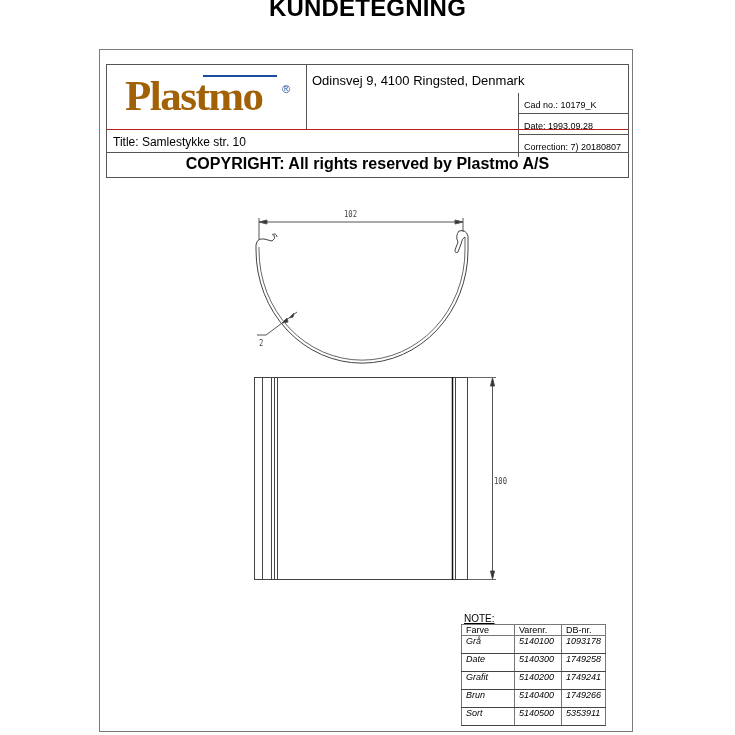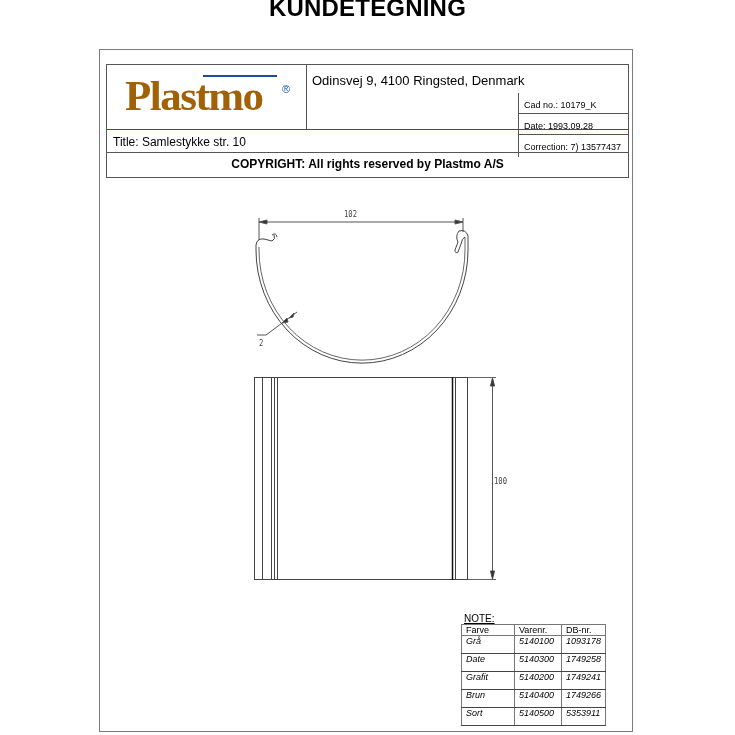--- a/index.html
+++ b/index.html
@@ -9,21 +9,21 @@
   .header { position:absolute; left:106px; top:64px; width:523px; height:114px; border:1px solid #555; box-sizing:border-box; }
   .logo-cell { position:absolute; left:0; top:0; width:200px; height:64px; border-right:1px solid #555; box-sizing:border-box; }
   .logo { position:absolute; left:18px; top:6px; font-family:Liberation Serif, serif; font-weight:bold; font-size:43px; color:#a16207; letter-spacing:-1.5px; }
   .logo-bar { position:absolute; left:96px; top:10px; width:74px; height:2px; background:#1a4e9c; }
   .logo-reg { position:absolute; left:175px; top:18px; font-size:11px; color:#1a4e9c; }
   .addr { position:absolute; left:205px; top:9px; font-size:13px; line-height:14px; }
   .meta-col { position:absolute; left:411px; top:0; width:111px; height:64px; border-left:1px solid #555; box-sizing:border-box;margin-top:28px; }
   .meta-row { height:21px; border-bottom:1px solid #555; font-size:9px; padding-left:5px; line-height:24px; box-sizing:border-box; white-space:nowrap; }
   .meta-row:last-child { border-bottom:none; height:22px; }
   .title-row { position:absolute; left:0; top:64px; width:521px; height:24px; border-top:1px solid #b91c1c; border-bottom:1px solid #555; box-sizing:border-box; font-size:12px; padding-left:6px; line-height:24px; }
-  .copy-row { position:absolute; left:0; top:88px; width:521px; height:24px; text-align:center; font-weight:bold; font-size:12px; line-height:22px; }
+  .copy-row { position:absolute; left:0; top:88px; width:521px; height:24px; text-align:center; font-weight:bold; font-size:16px; line-height:22px; }
   svg.draw { position:absolute; left:0; top:0; }
   .dim-text { position:absolute; font-family:"DejaVu Sans Mono", monospace; font-size:9px; color:#444; transform:scaleX(0.8); transform-origin:left top; }
   .note-label { position:absolute; left:464px; top:613px; font-size:10px; text-decoration:underline; }
   table.notes { position:absolute; left:461px; top:624px; border-collapse:collapse; font-size:9px; }
   table.notes td { border-left:1px solid #777; border-right:1px solid #777; padding:0 4px; vertical-align:top; }
   table.notes tr.hdr td { border-top:1px solid #777; border-bottom:1px solid #777; height:9px; line-height:10px; }
   table.notes tr.row td { border-bottom:1px solid #444; height:17px; line-height:11px;font-style:italic; }
   table.notes td.c1 { width:44px;margin-top:36px; }
   table.notes td.c2 { width:38px; }
   table.notes td.c3 { width:35px; }
@@ -40,21 +40,21 @@
     <div class="logo">Plastmo</div>
     <div class="logo-bar"></div>
     <div class="logo-reg">®</div>
   </div>
   <div class="addr">
     <div>Odinsvej 9, 4100 Ringsted, Denmark</div>
   </div>
   <div class="meta-col">
     <div class="meta-row">Cad no.: 10179_K</div>
     <div class="meta-row">Date: 1993.09.28</div>
-    <div class="meta-row">Correction: 7) 13577437</div>
+    <div class="meta-row">Correction: 7) 20180807</div>
   </div>
   <div class="title-row">Title: Samlestykke str. 10</div>
   <div class="copy-row">COPYRIGHT: All rights reserved by Plastmo A/S</div>
 </div>
 
 <svg class="draw" width="735" height="735">
 
   <g fill="none" stroke="#555" stroke-width="1">
 
     <line x1="259" y1="222" x2="463" y2="222"></line>

